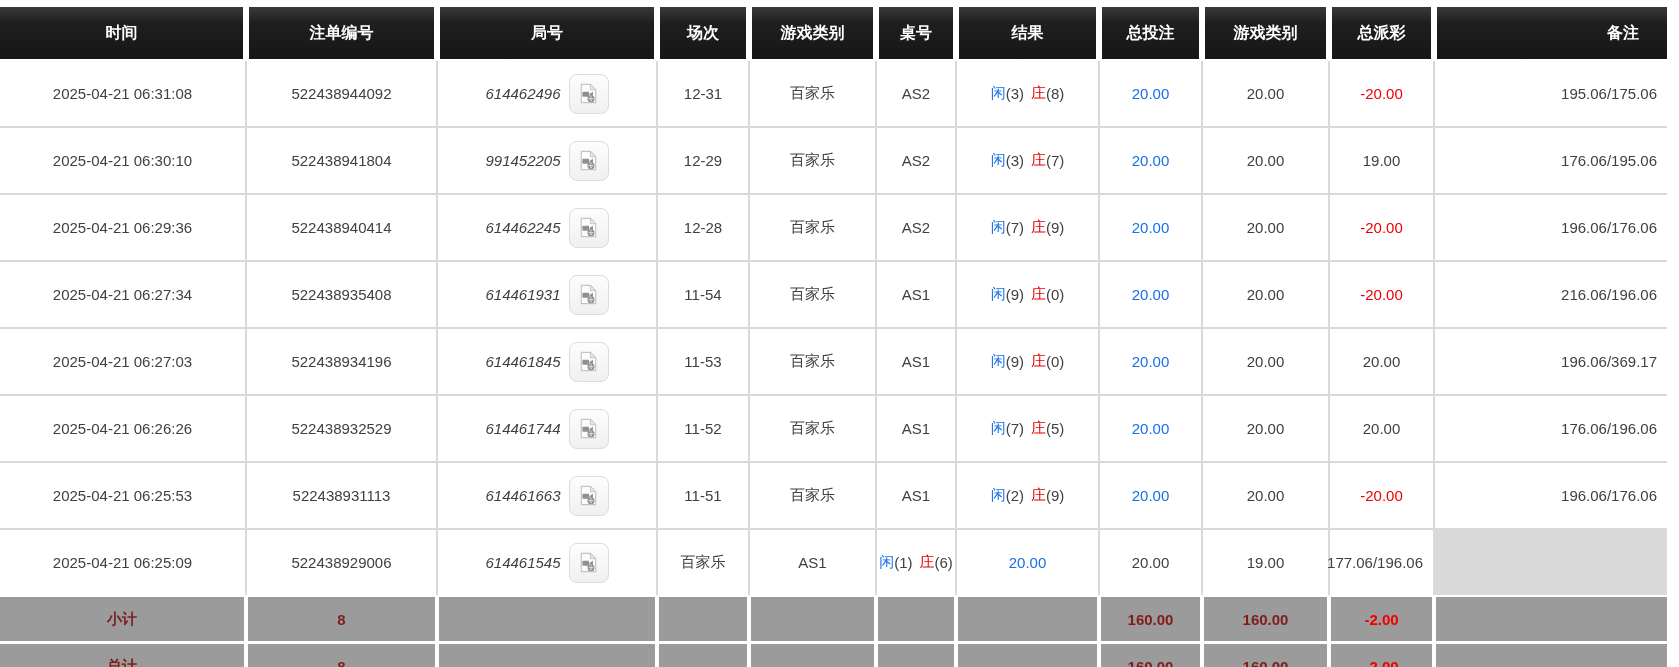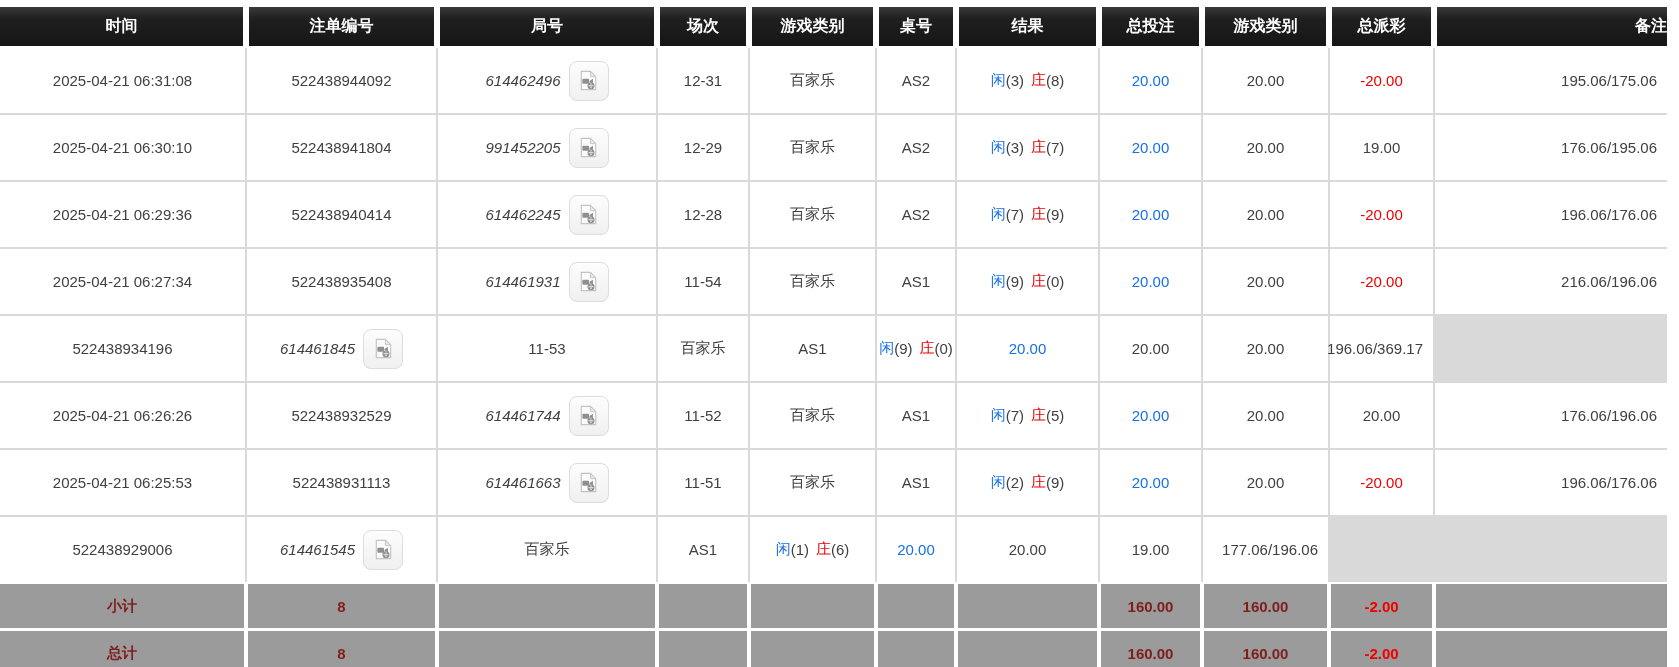--- a/index.html
+++ b/index.html
@@ -19,27 +19,27 @@
     column-gap: 2px;
     width: 1667px;
   }
 
   
   .thead { background: #ffffff; }
   .th {
     background: linear-gradient(180deg, #3a3a3a 0%, #1f1f1f 30%, var(--header-bg, #161616) 100%);
     color: var(--header-text, #ffffff);
     font-weight: bold; font-size: 16px;
-    height: 39px;
+    height: 52px;
     display: flex; align-items: center; justify-content: center;
     border-left: 2px solid #fff; border-right: 2px solid #fff;
   }
   .th:first-child { border-left: none; }
   .th:last-child { border-right: none; }
-  .th.col-remark { justify-content: flex-end; box-sizing: border-box; }
+  .th.col-remark { justify-content: flex-end; padding-right: 28px; box-sizing: border-box; }
 
   
   .tbody { background: var(--grid-line, #d9d9d9); margin-top: 2px; width: 1667px; }
   .tr { background: var(--grid-line, #d9d9d9); }
   .tr + .tr { margin-top: 2px; }
   .td {
     background: #ffffff;
     height: 65px;
     font-size: 15px;
     display: flex; align-items: center; justify-content: center;
@@ -231,20 +231,21 @@
             <span class="b-label">庄</span>
             <span class="score">(0)</span>
     </div>
     <div class="td col-total-bet blue">20.00</div>
     <div class="td col-valid-bet">20.00</div>
     <div class="td col-payout payout neg">-20.00</div>
     <div class="td col-remark">216.06/196.06</div>
   </div>
 
   <div class="grid-row tr">
+    <div class="td col-time">2025-04-21 06:27:03</div>
     <div class="td col-bet-id">522438934196</div>
     <div class="td col-round">
       <span class="round-id">614461845</span>
       <button class="video-btn">
         <svg width="23" height="23" viewBox="0 0 24 24">
           <path d="M4.5 2.5 h9.5 l5.5 5.5 v13.5 h-15 z" fill="#fcfcfc" stroke="#c4c4c4" stroke-width="1.2"></path>
           <path d="M14 2.5 v5.5 h5.5 z" fill="#e8e8e8" stroke="#c4c4c4" stroke-width="1"></path>
           <rect x="5.6" y="10.2" width="7" height="5.2" rx="1" fill="#8f8f8f"></rect>
           <path d="M12.6 12.8 l4-2.6 v5.2 z" fill="#8f8f8f"></path>
           <circle cx="14.6" cy="17.4" r="3.7" fill="#8f8f8f"></circle>
@@ -335,20 +336,21 @@
             <span class="b-label">庄</span>
             <span class="score">(9)</span>
     </div>
     <div class="td col-total-bet blue">20.00</div>
     <div class="td col-valid-bet">20.00</div>
     <div class="td col-payout payout neg">-20.00</div>
     <div class="td col-remark">196.06/176.06</div>
   </div>
 
   <div class="grid-row tr">
+    <div class="td col-time">2025-04-21 06:25:09</div>
     <div class="td col-bet-id">522438929006</div>
     <div class="td col-round">
       <span class="round-id">614461545</span>
       <button class="video-btn">
         <svg width="23" height="23" viewBox="0 0 24 24">
           <path d="M4.5 2.5 h9.5 l5.5 5.5 v13.5 h-15 z" fill="#fcfcfc" stroke="#c4c4c4" stroke-width="1.2"></path>
           <path d="M14 2.5 v5.5 h5.5 z" fill="#e8e8e8" stroke="#c4c4c4" stroke-width="1"></path>
           <rect x="5.6" y="10.2" width="7" height="5.2" rx="1" fill="#8f8f8f"></rect>
           <path d="M12.6 12.8 l4-2.6 v5.2 z" fill="#8f8f8f"></path>
           <circle cx="14.6" cy="17.4" r="3.7" fill="#8f8f8f"></circle>

